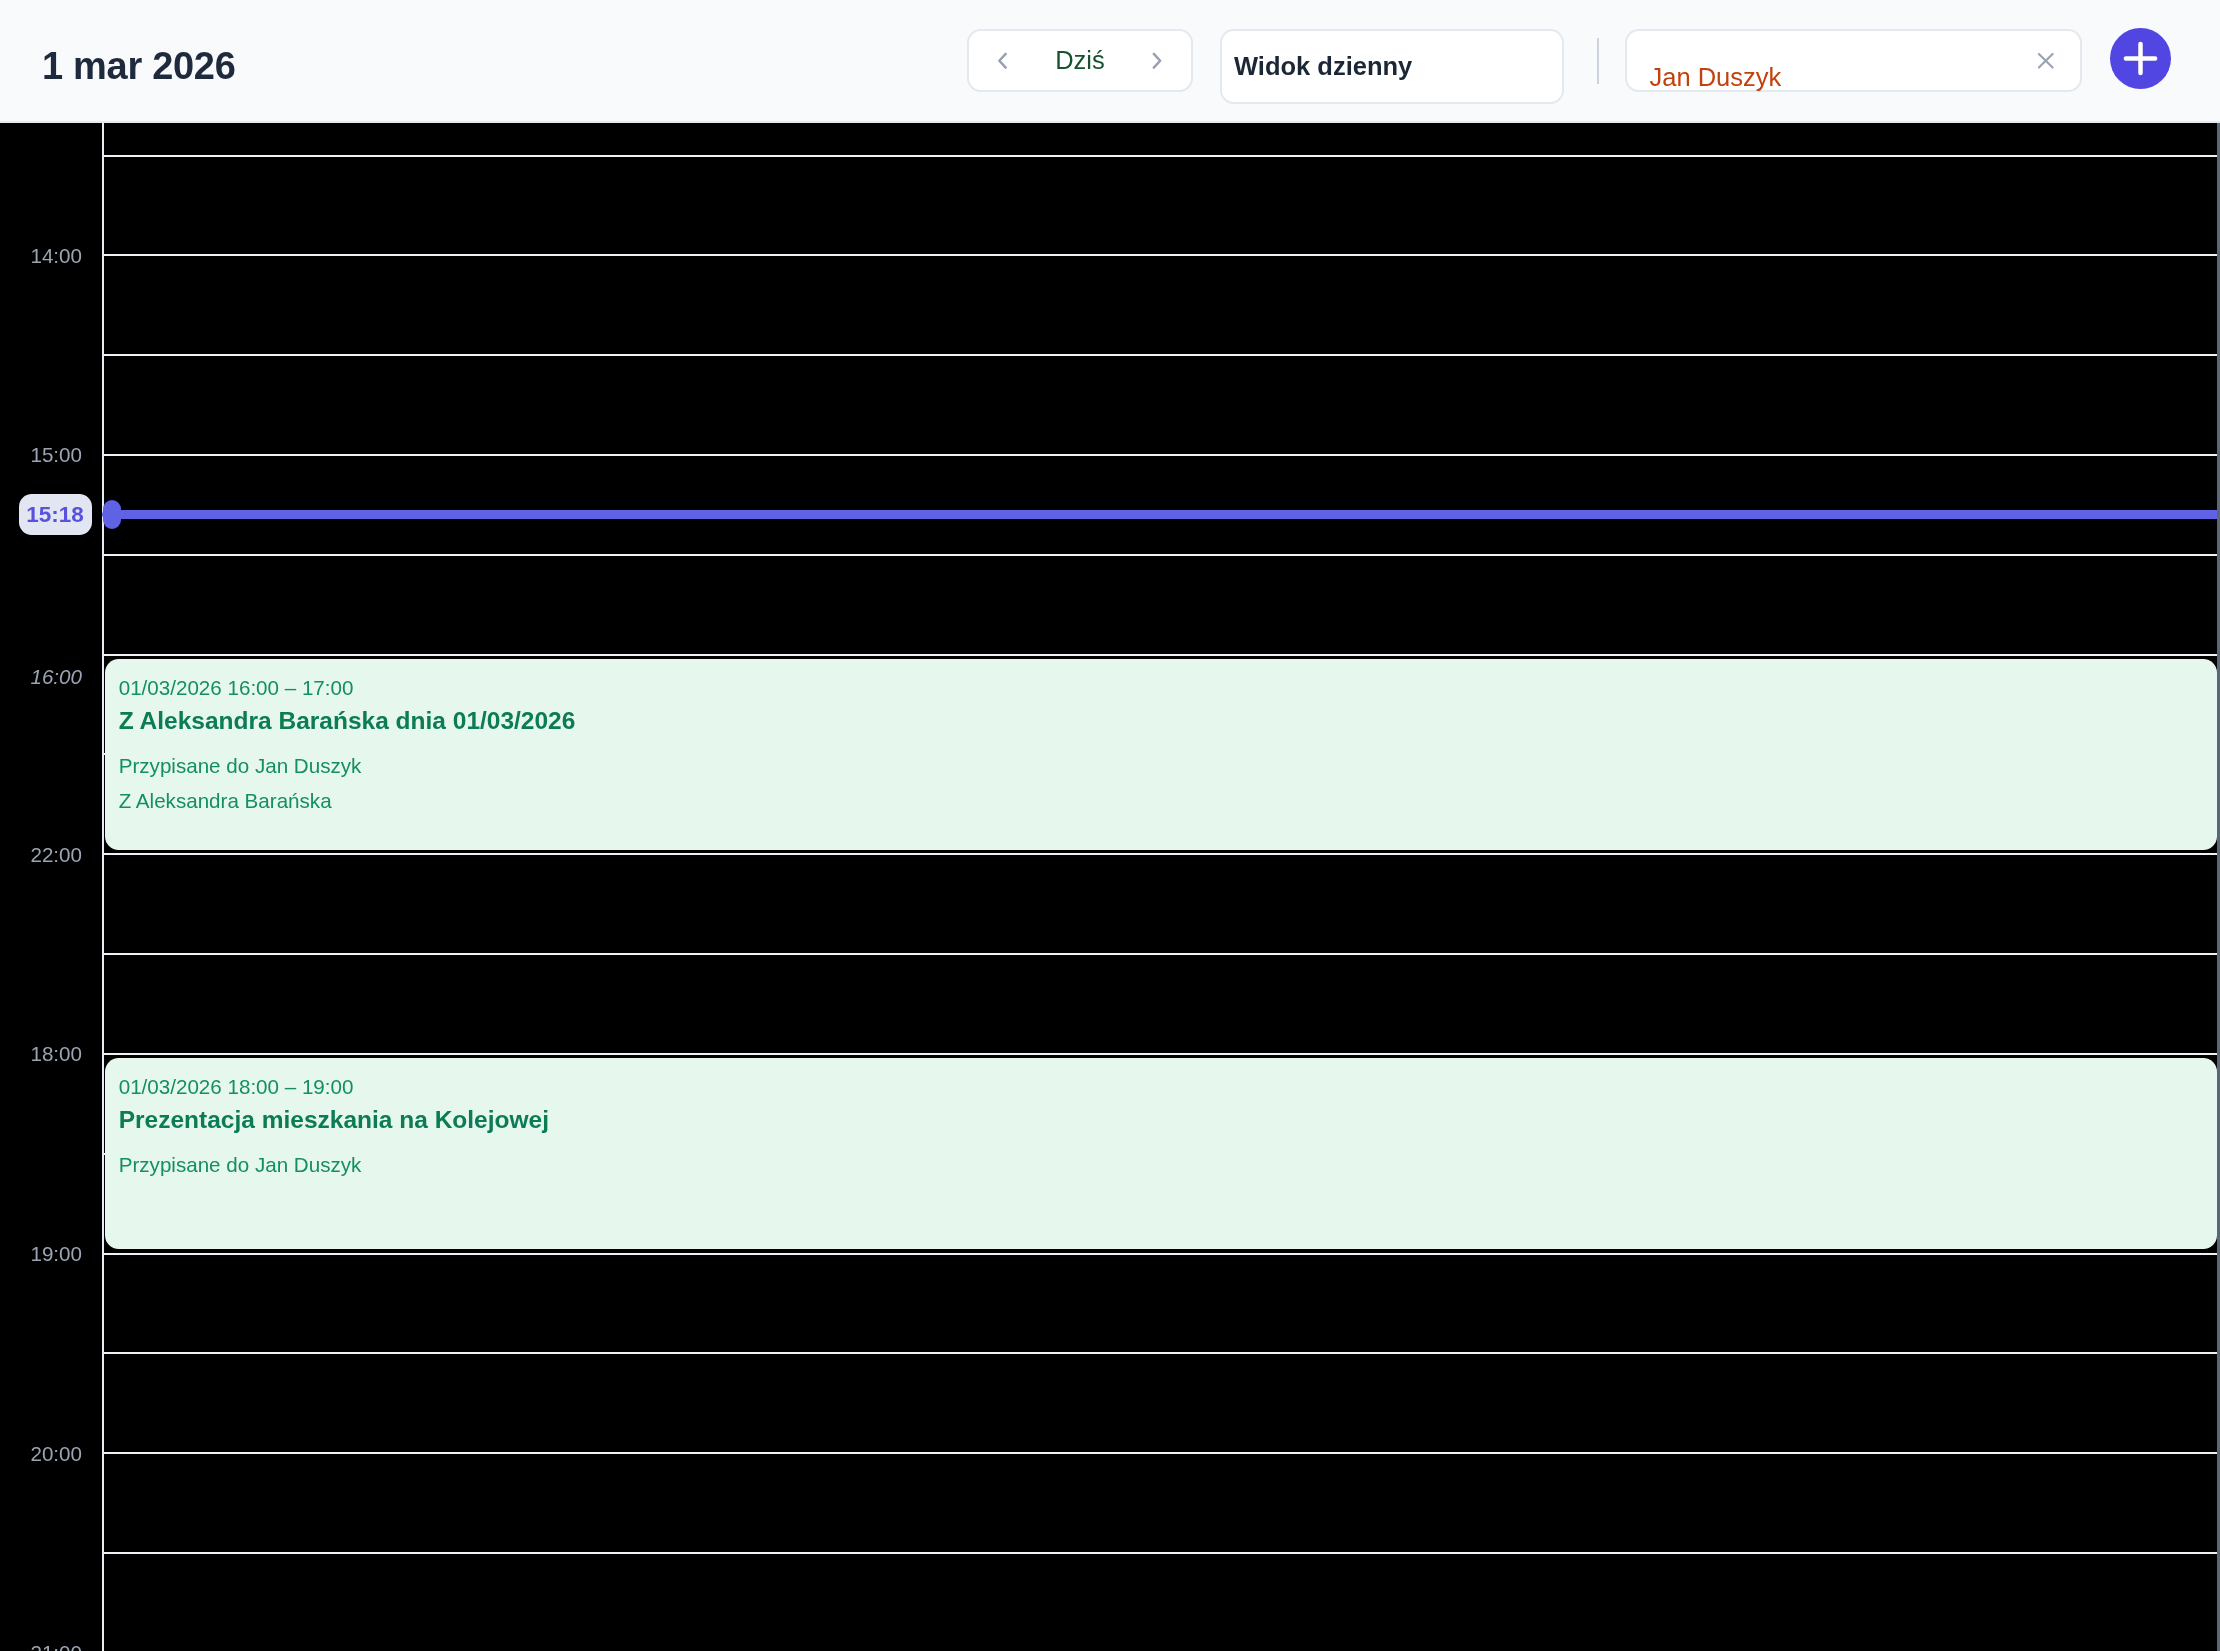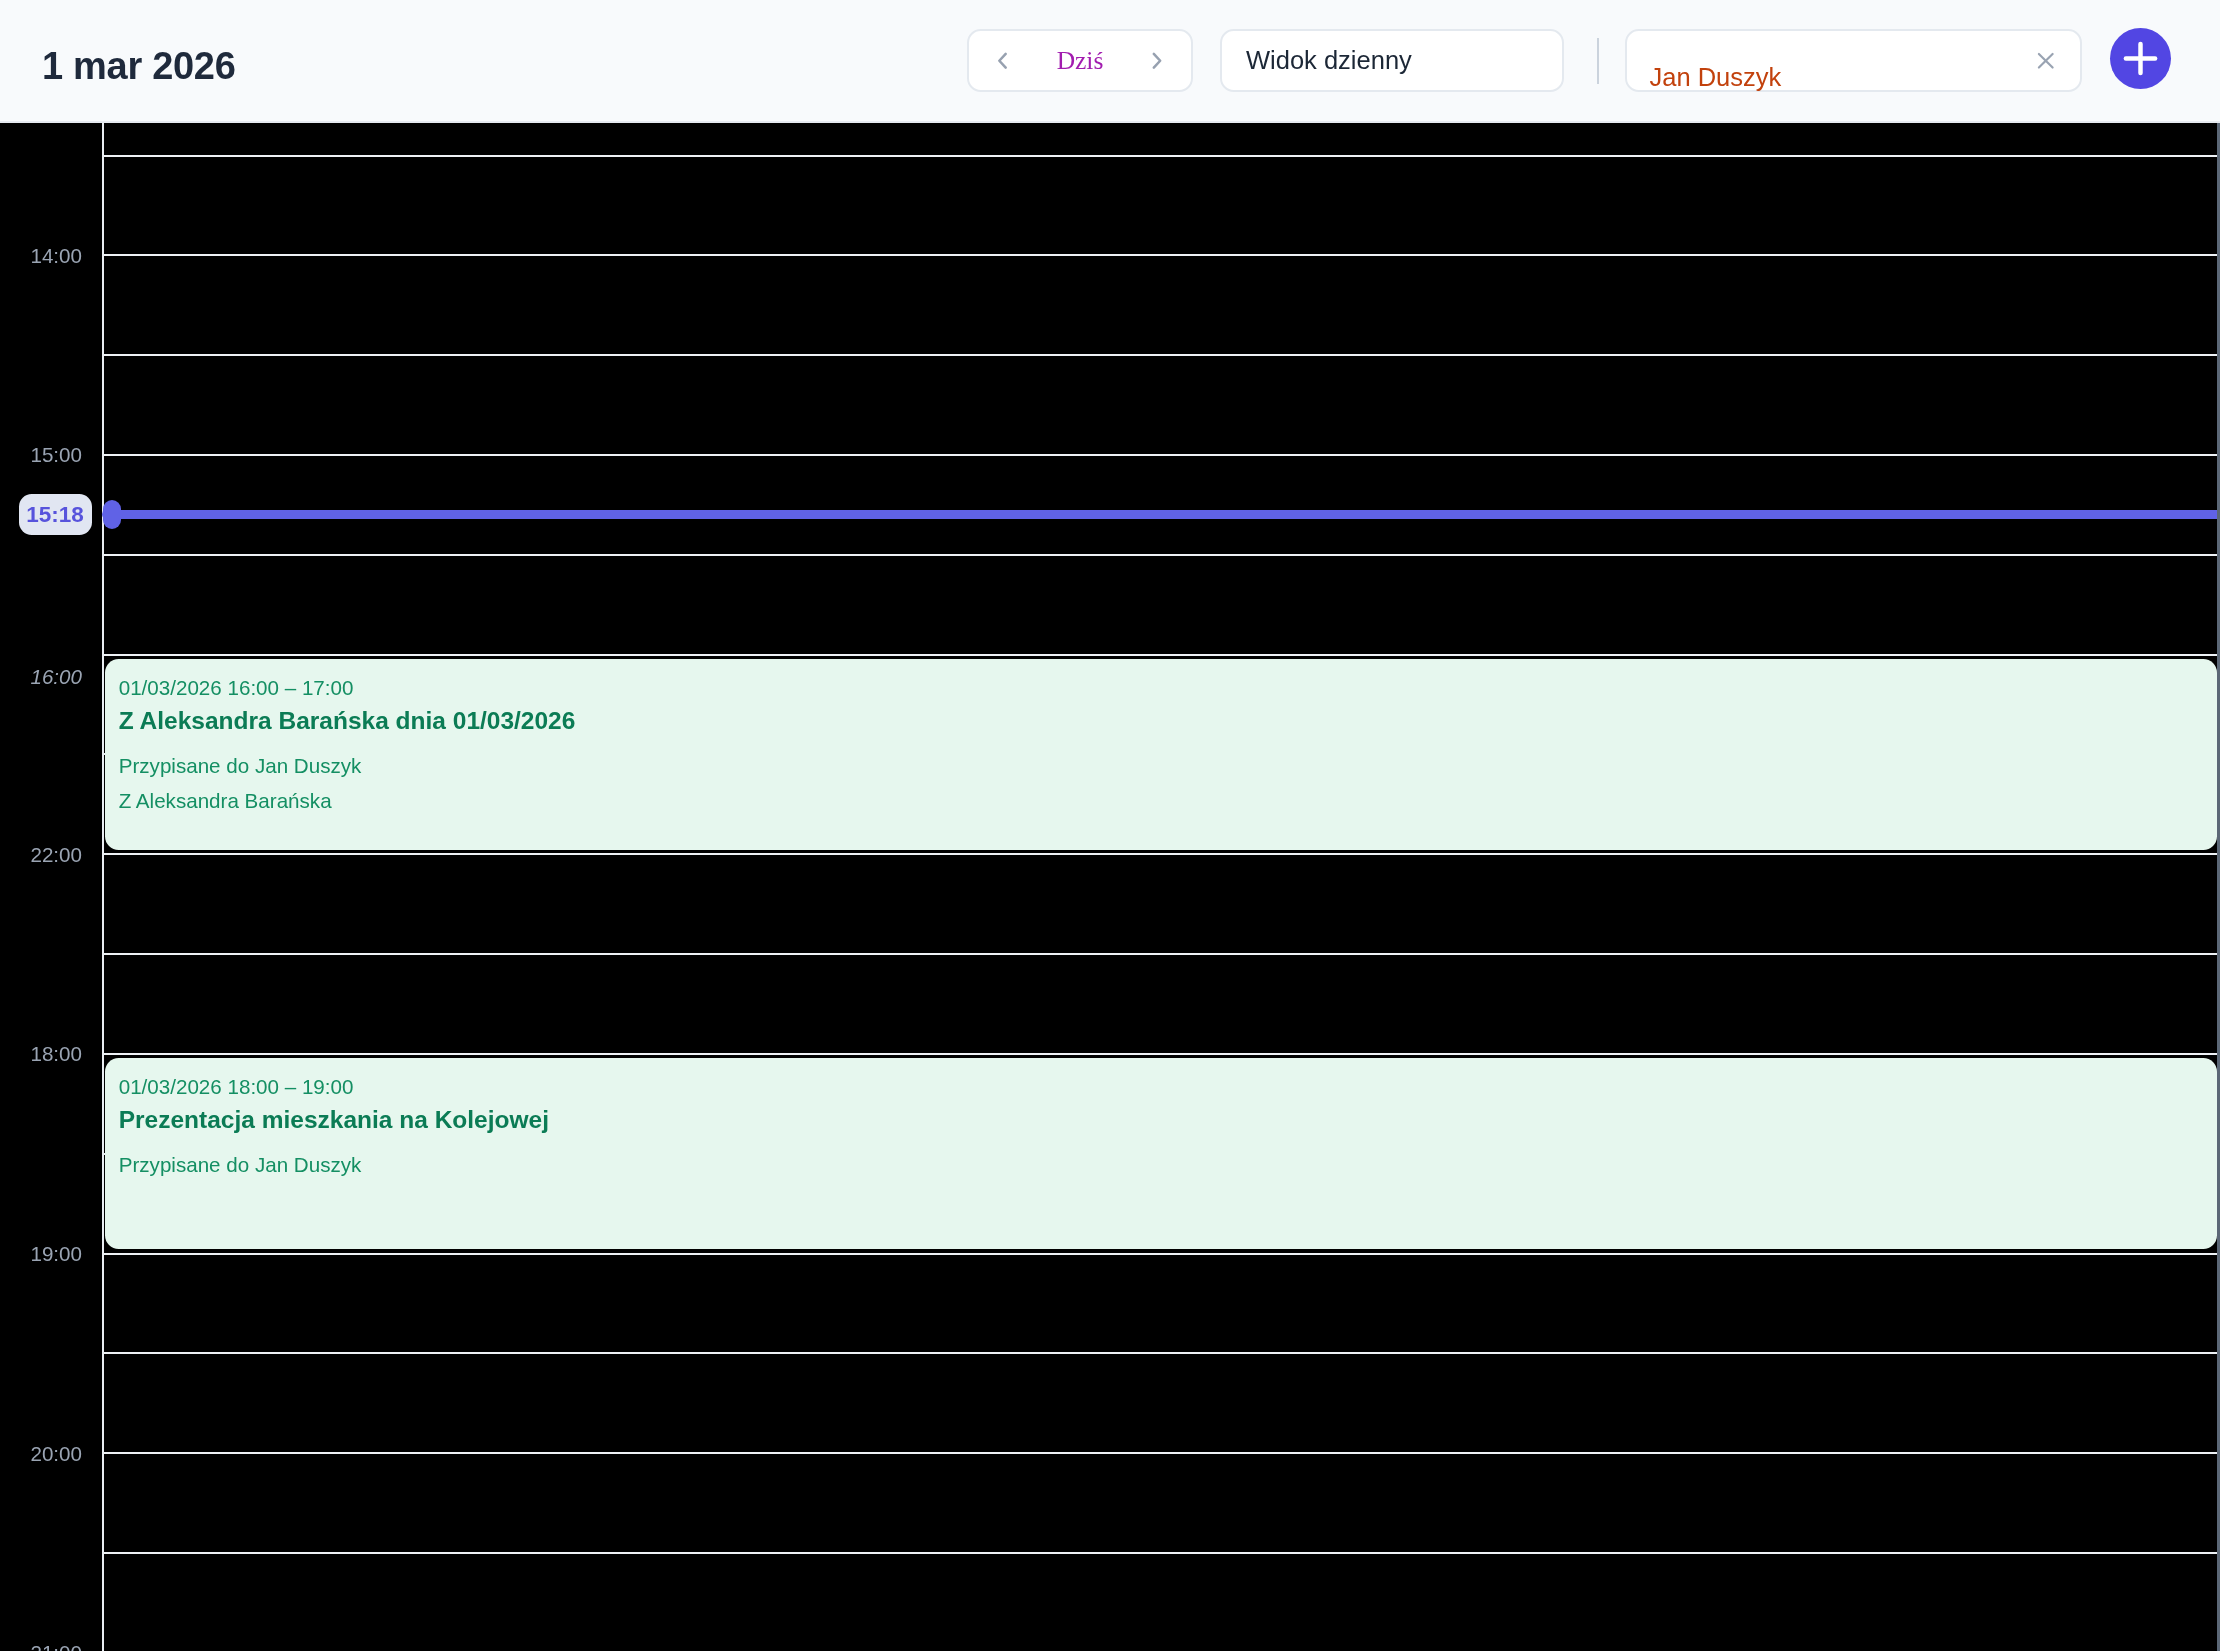--- a/index.html
+++ b/index.html
@@ -13,24 +13,24 @@
     font-weight:700; color:#1f2a3c; letter-spacing:-0.3px; }
 
   .btn { background:#ffffff; border:2px solid #e4e9ef; border-radius:13.7px;
     font-family:"Liberation Sans", sans-serif; font-size:25.5px; color:#1c2736;
     cursor:pointer; display:flex; align-items:center; }
 
   .nav-group { position:absolute; left:967px; top:29px; width:226px; height:63px;
     justify-content:space-between; padding:0 19.6px; }
   .nav-arrow { background:none; border:none; cursor:pointer; width:29px; height:29px;
     display:flex; align-items:center; justify-content:center; }
-  .today-label { font-weight:500; color:#a21caf;font-family:Liberation Serif, serif; }
+  .today-label { font-weight:500; color:#14532d; }
 
-  .view-btn { position:absolute; left:1220px; top:29px; width:344px; height:63px;
-    padding-left:24px; font-weight:400; }
+  .view-btn { position:absolute; left:1220px; top:29px; width:344px; height:75px;
+    padding-left:12px; font-weight:700; }
 
   .header-divider { position:absolute; left:1597px; top:38px; width:2px; height:46px;
     background:#cbd3dd; }
 
   .filter-chip { position:absolute; left:1625px; top:29px; width:457px; height:63px;
     justify-content:space-between; padding:0 17.6px 0 22.5px; cursor:default; }
   .filter-chip span { font-weight:400; color:#c2410c;margin-top:34px; }
   .icon-btn { background:none; border:none; cursor:pointer; width:33px; height:33px;
     display:flex; align-items:center; justify-content:center; }
 

